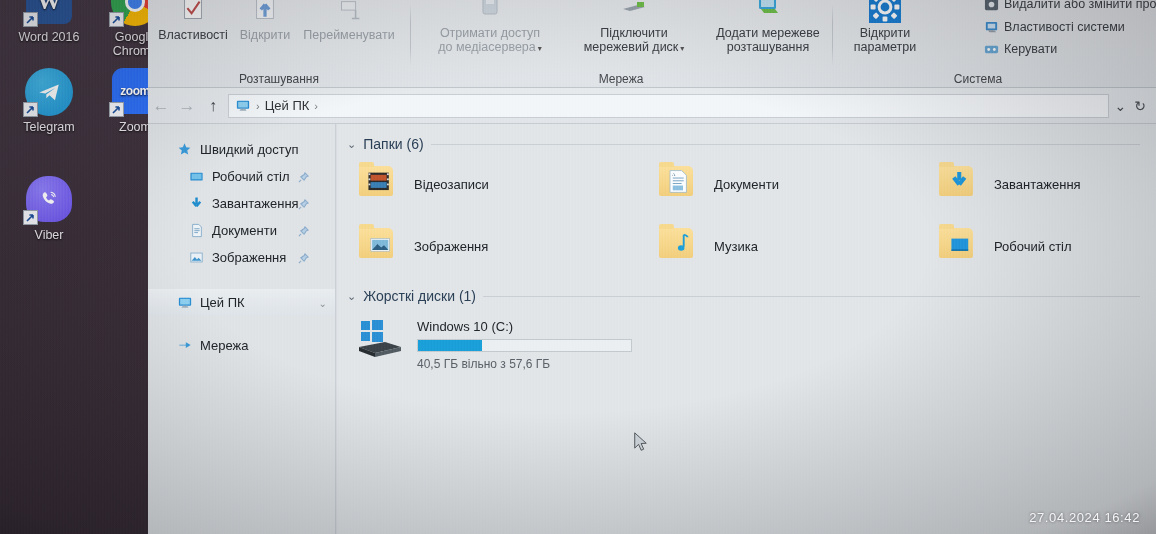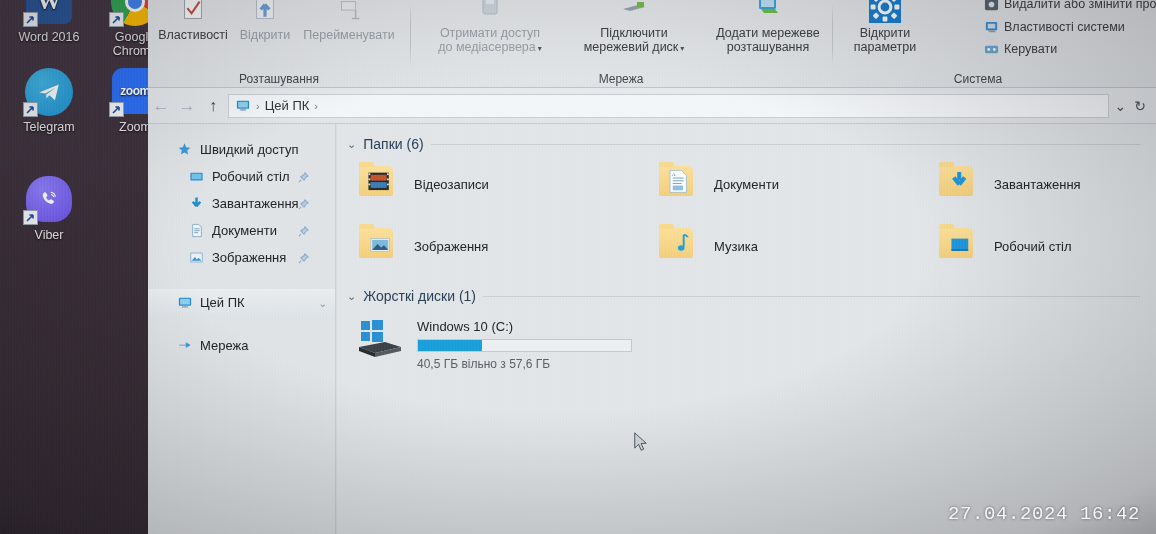--- a/index.html
+++ b/index.html
@@ -157,22 +157,22 @@
   }
   .bar .fill { height: 100%; background: linear-gradient(180deg,#2fb4ea,#1a9fd9); }
   .dfree { font-size: 12px; color: #5a6168; margin-top: 5px; }
 
   
   #cursor { position:absolute; z-index: 80; }
 
   
   #stamp {
     position: absolute; right: 16px; bottom: 9px; z-index: 95;
-    font-family: Liberation Mono, monospace;
-    font-size: 19px; color: #f4f5f7; letter-spacing: .6px;
+    font-family: Liberation Sans, sans-serif;
+    font-size: 13px; color: #f4f5f7; letter-spacing: .6px;
     text-shadow: 0 0 3px rgba(0,0,0,.55);
   }
   .folder-back {
     position:absolute; left:2px; top:4px; width:34px; height:30px;
     background: linear-gradient(180deg,#fbdf9a,#f2cf7d);
     border-radius: 2px 5px 2px 2px;
   }
   .folder-back::before{
     content:""; position:absolute; left:0; top:-4px; width:15px;height:5px;
     background:#f7d98e; border-radius:2px 2px 0 0;

